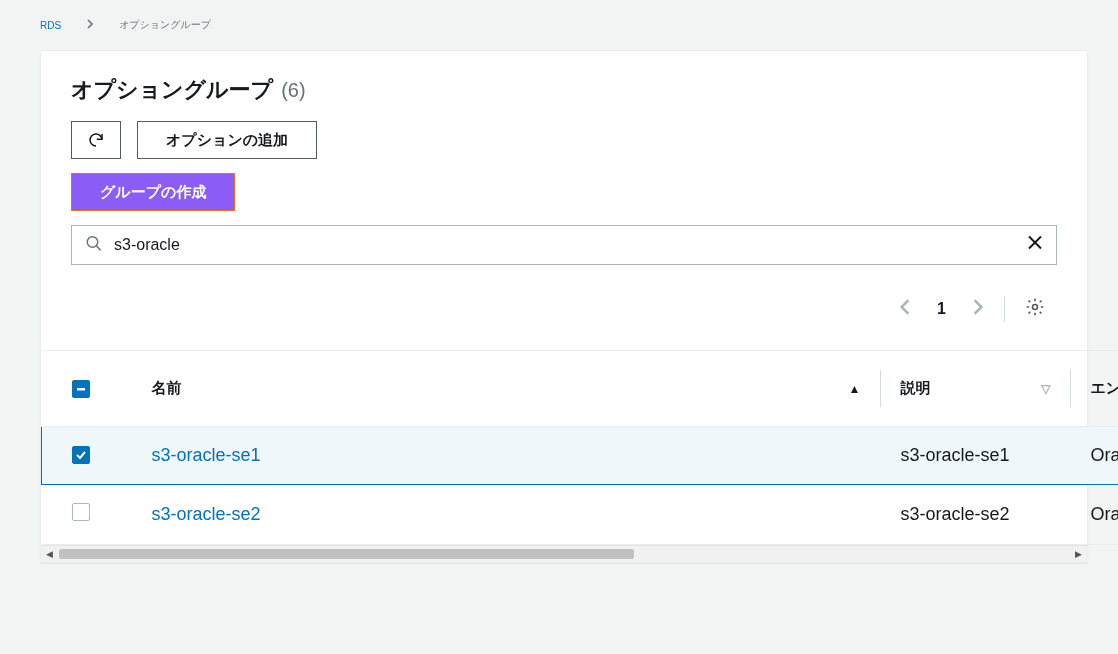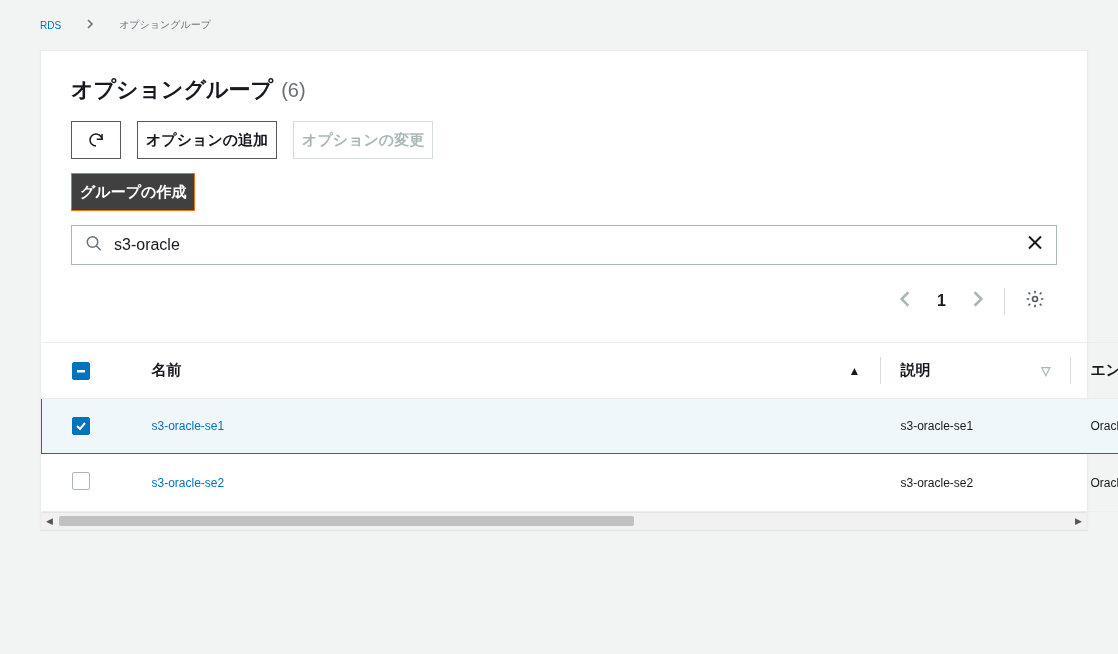--- a/index.html
+++ b/index.html
@@ -30,76 +30,76 @@
     }
     .panel-header { padding: 24px 30px 14px 30px; }
     .title-row { display: flex; align-items: baseline; gap: 8px; margin-bottom: 16px; }
     .title-row h1 { font-size: 22px; font-weight: 700; }
     .title-row .count { font-size: 20px; color: #687078; font-weight: 400; }
     .toolbar { display: flex; flex-wrap: wrap; gap: 16px; margin-bottom: 14px; }
     .btn {
       border: 1px solid #545b64;
       background: #fff;
       color: #16191f;
-      padding: 6px 8px;
+      padding: 6px 28px;
       font-size: 15px;
       font-weight: 700;
       cursor: pointer;
       display: inline-flex;
       align-items: center;
       justify-content: center;
       height: 38px;
       font-family: inherit;
     }
     .btn.icon-only { padding: 6px 14px; width: 50px; }
     .btn.disabled { border-color: #d5dbdb; color: #aab7b8; cursor: default; }
-    .btn.primary { background: #404040; border-color: #ec7211; color: #fff; }
-    .search-row { position: relative; margin-bottom: 12px; }
+    .btn.primary { background: #8b5cf6; border-color: #ec7211; color: #fff; }
+    .search-row { position: relative; margin-bottom: 20px; }
     .search-row .search-icon { position: absolute; left: 14px; top: 50%; transform: translateY(-50%); color: #687078; }
     .search-row input {
       width: 100%;
       padding: 10px 42px;
       border: 1px solid #aab7b8;
       font-size: 16px;
       color: #16191f;
       font-family: inherit;
     }
     .search-row .clear-icon { position: absolute; right: 14px; top: 50%; transform: translateY(-50%); cursor: pointer; color: #16191f; font-size: 18px; }
     .pagination-row { display: flex; justify-content: flex-end; align-items: center; gap: 12px; padding: 6px 4px 10px; }
     .pagination-row .nav-btn, .pagination-row .gear-btn { padding: 6px 8px; color: #aab7b8; cursor: pointer; }
     .pagination-row .page-num { font-weight: 700; font-size: 16px; padding: 0 6px; }
     .pagination-row .divider { width: 1px; height: 26px; background: #d5dbdb; }
     .table-wrap { min-width: 1200px; }
     table { width: 100%; border-collapse: collapse; }
     thead th {
       text-align: left;
       font-weight: 700;
       font-size: 15px;
-      padding: 18px 20px;
+      padding: 28px 20px;
       border-bottom: 1px solid #eaeded;
       border-top: 1px solid #eaeded;
       position: relative;
     }
     thead th::after {
       content: '';
       position: absolute;
       right: 0;
       top: 25%;
       height: 50%;
       width: 1px;
       background: #d5dbdb;
     }
     thead th:last-child::after { display: none; }
     thead th.check-col::after, thead th.pad-col::after { display: none; }
     .sort-icon { margin-left: auto; color: #16191f; font-size: 12px; }
     .sort-icon.dim { color: #aab7b8; }
     .th-inner { display: flex; align-items: center; justify-content: space-between; }
     .check-col { width: 60px; padding-left: 30px !important; padding-right: 10px !important; }
     .pad-col { width: 30px; padding: 0 !important; }
-    tbody td { padding: 18px 20px; border-bottom: 1px solid #eaeded; font-size: 12px; }
+    tbody td { padding: 18px 20px; border-bottom: 1px solid #eaeded; font-size: 18px; }
     tbody tr.selected { background: #f0f7fb; border: 1px solid #0073bb; }
     tbody tr.selected td { border-top: 1px solid #0073bb; border-bottom: 1px solid #0073bb; }
     .link { color: #0073bb; text-decoration: none; }
     .checkbox { width: 18px; height: 18px; border: 1px solid #aab7b8; background: #fff; display: inline-flex; align-items: center; justify-content: center; border-radius: 2px; cursor: pointer; }
     .checkbox.checked { background: #0073bb; border-color: #0073bb; }
     .checkbox.indeterminate { background: #0073bb; border-color: #0073bb; }
     .checkbox svg { display: none; }
     .checkbox.checked svg, .checkbox.indeterminate svg { display: block; }
     .hscroll { height: 17px; background: #f1f1f1; border-top: 1px solid #e4e4e4; position: relative; display: flex; align-items: center; }
     .hscroll .thumb { position: absolute; left: 18px; height: 10px; top: 3px; width: 55%; background: #c1c1c1; border-radius: 2px; }
@@ -127,21 +127,20 @@
     </div>
 
     <div class="toolbar">
       <button class="btn icon-only">
         <svg width="18" height="18" viewBox="0 0 24 24">
             <path d="M20 11A8 8 0 1 0 12 20" stroke="#16191f" stroke-width="2" fill="none"></path>
             <path d="M20 4 L20 11 L13 11" stroke="#16191f" stroke-width="2" fill="none"></path>
           </svg>
       </button>
       <button class="btn">オプションの追加</button>
-      <button class="btn disabled">オプションの変更</button>
     </div>
     <div class="toolbar">
       <button class="btn primary">グループの作成</button>
     </div>
 
     <div class="search-row">
       <span class="search-icon">
         <svg width="18" height="18" viewBox="0 0 24 24">
             <circle cx="10" cy="10" r="7" stroke="#687078" stroke-width="2" fill="none"></circle>
             <line x1="15" y1="15" x2="21" y2="21" stroke="#687078" stroke-width="2"></line>

